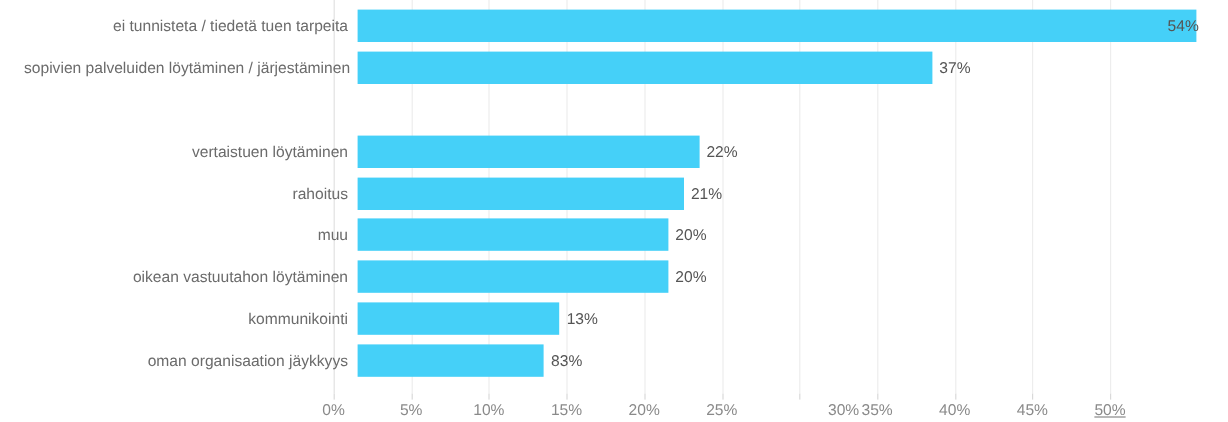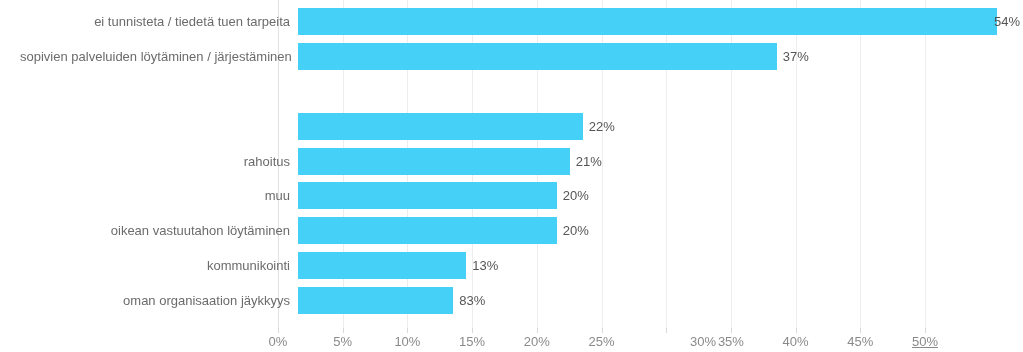--- a/index.html
+++ b/index.html
@@ -122,28 +122,29 @@
       <div class="gridline" style="left: 730.9px;"></div>
       <div class="gridline" style="left: 795.6px;"></div>
       <div class="gridline" style="left: 860.3px;"></div>
       <div class="gridline" style="left: 925px;"></div>
     </div>
 
   <div id="bars-layer">
       <div class="bar-row" style="top: 4.05px;">
         <div class="cat-label">ei tunnisteta / tiedetä tuen tarpeita</div>
         <div class="bar" title="ei tunnisteta / tiedetä tuen tarpeita 54%" style="width: 698.76px; background: rgb(69, 208, 248);"></div>
-        <div class="bar-value" style="left: 974px;">54%</div>
+        <div class="bar-value" style="left: 953px;">54%</div>
       </div>
       <div class="bar-row" style="top: 38.95px;">
         <div class="cat-label">sopivien palveluiden löytäminen / järjestäminen</div>
         <div class="bar" title="sopivien palveluiden löytäminen / järjestäminen 37%" style="width: 478.78px; background: rgb(69, 208, 248);"></div>
         <div class="bar-value" style="left: 762.78px;">37%</div>
       </div>
       <div class="bar-row" style="top: 108.75px;">
+        <div class="cat-label">vertaistuen löytäminen</div>
         <div class="bar" title="vertaistuen löytäminen 22%" style="width: 284.68px; background: rgb(69, 208, 248);"></div>
         <div class="bar-value" style="left: 568.68px;">22%</div>
       </div>
       <div class="bar-row" style="top: 143.65px;">
         <div class="cat-label">rahoitus</div>
         <div class="bar" title="rahoitus 21%" style="width: 271.74px; background: rgb(69, 208, 248);"></div>
         <div class="bar-value" style="left: 555.74px;">21%</div>
       </div>
       <div class="bar-row" style="top: 178.55px;">
         <div class="cat-label">muu</div>

